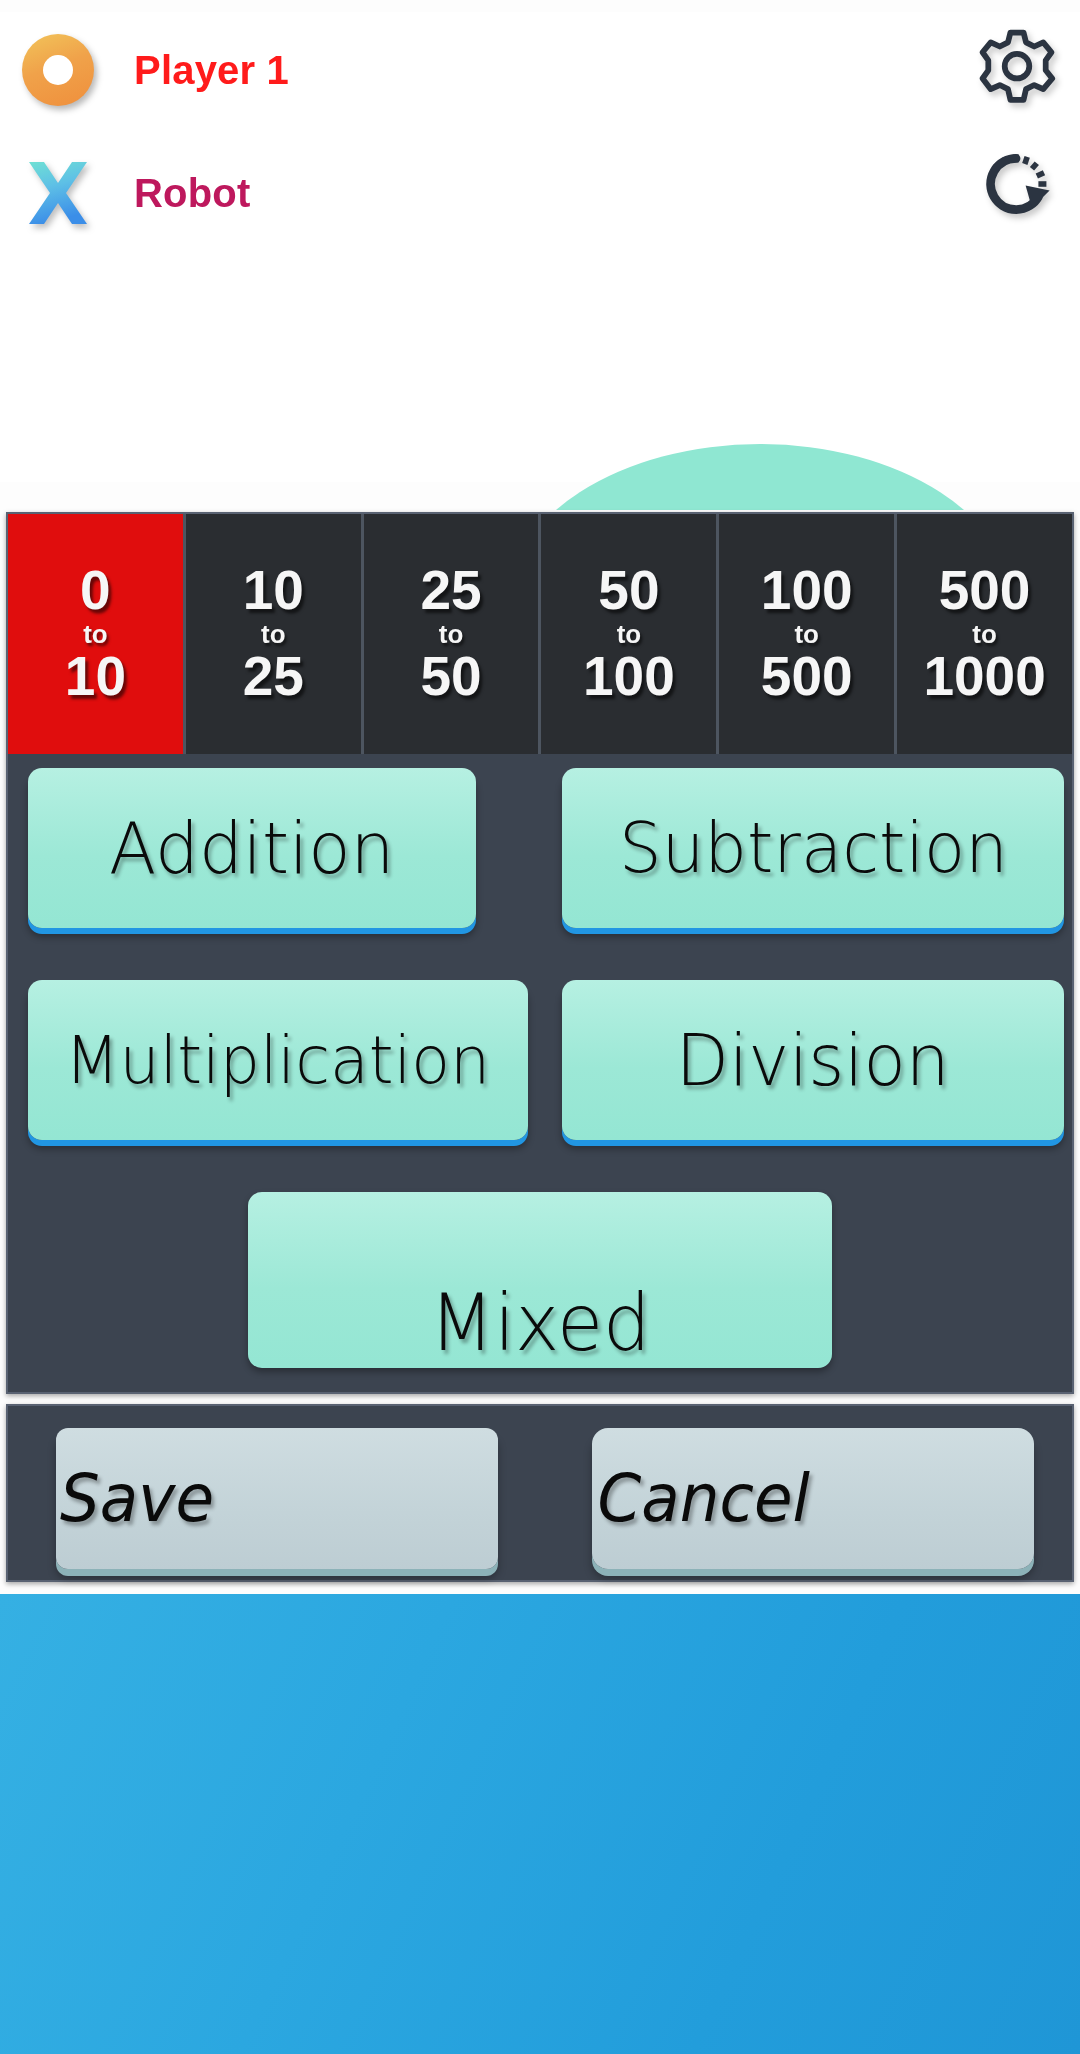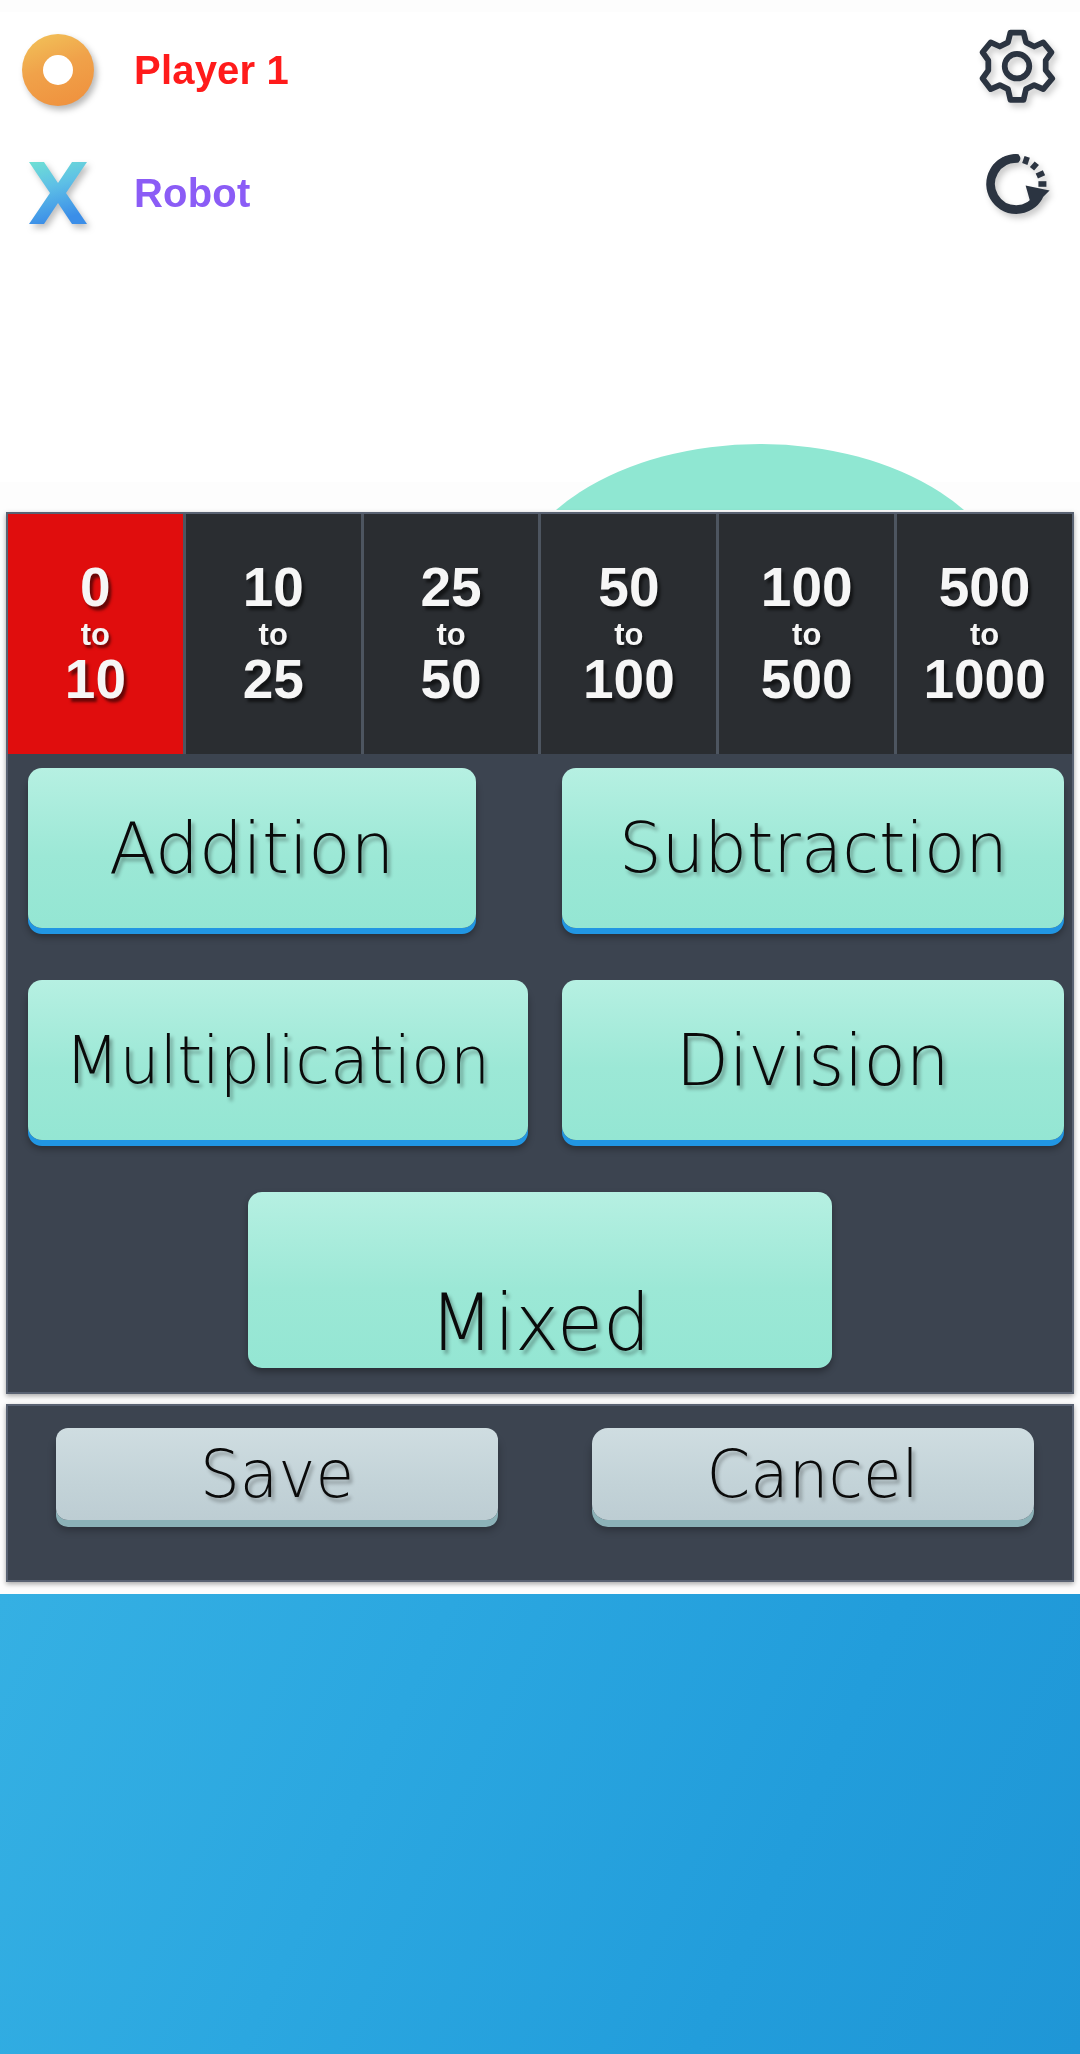--- a/index.html
+++ b/index.html
@@ -31,21 +31,21 @@
     border-radius:50%; background:#ffffff;
   }
 
   .mark-x { width:72px; height:72px; position:relative; flex:0 0 auto;
             filter: drop-shadow(3px 4px 3px rgba(0,0,0,0.25)); }
   .mark-x svg { display:block; }
 
   .player-name { margin-left:40px; font-size:40px; font-weight:bold; letter-spacing:0.2px;
                  white-space:nowrap; }
   .name-active { color:#ff1b1b; }
-  .name-idle   { color:#8b5cf6; }
+  .name-idle   { color:#be185d; }
 
   .hdr-icons { position:absolute; right:22px; top:14px; }
   .hdr-icon { position:absolute; right:0; cursor:pointer;
               filter: drop-shadow(3px 4px 3px rgba(0,0,0,0.22)); }
   .icon-gear { top:0; }
   .icon-speed { top:118px; right:2px; }
 
   
   .arc-wrap { position:absolute; left:0; top:440px; width:1080px; height:70px; overflow:hidden; }
   .arc { position:absolute; left:505px; top:4px; width:510px; height:330px;
@@ -65,21 +65,21 @@
   .range-tab {
     flex:1 1 0; position:relative; background:#2a2d31;
     display:flex; flex-direction:column; align-items:center; justify-content:center;
     color:#f6f6f6; cursor:pointer;
     border-right:3px solid #4d5560;
   }
   .range-tab:last-child { border-right:none; }
   .range-tab.selected { background:#e00d0d; border-right:3px solid #4d5560; }
   .rt-num { font-size:55px; font-weight:bold; line-height:0.98;
             text-shadow: 3px 4px 3px rgba(0,0,0,0.55); }
-  .rt-to  { font-size:31px; font-weight:bold; line-height:1.15; margin:2px 0 1px 0;
+  .rt-to  { font-size:26px; font-weight:bold; line-height:1.15; margin:2px 0 1px 0;
             text-shadow: 2px 3px 3px rgba(0,0,0,0.55); }
 
   
   .ops { position:absolute; left:0; top:240px; width:1064px; height:638px; }
 
   .op-btn {
     position:absolute; cursor:pointer;
     border-radius:14px;
     background: linear-gradient(180deg,#b6f0e2 0%, #9ce8d6 55%, #94e6d3 100%);
     box-shadow: 0 6px 0 0 #2196e3, 0 9px 7px rgba(0,0,0,0.33);
@@ -108,25 +108,25 @@
   .sz-div { font-size:72px; }
   .sz-mix { font-size:78px; }
 
   
   .action-panel {
     position:absolute; left:6px; top:1404px; width:1068px; height:178px;
     background:#3c4450; border:2px solid #596272;
     box-shadow: 0 2px 5px rgba(0,0,0,0.35);
   }
   .act-btn {
-    position:absolute; top:22px; height:92px; cursor:pointer;
+    position:absolute; top:22px; height:141px; cursor:pointer;
     border-radius:12px;
     background: linear-gradient(180deg,#cfdde1 0%, #c3d3d8 60%, #bdcdd3 100%);
     box-shadow: 0 7px 0 0 #8cb2b8, 0 10px 8px rgba(0,0,0,0.3);
-    display:flex; align-items:center; justify-content:center;
+    display:flex; align-items:center; font-style:italic;
   }
   .act-save   { left:48px;  width:442px; }
   .act-cancel { left:584px; width:442px;border-radius:16px; }
   .act-label {
     font-family:"DejaVu Sans", sans-serif; font-weight:300;
     font-size:66px; color:#0a0a0a; white-space:nowrap;
     text-shadow: 3px 4px 4px rgba(0,0,0,0.30);
     transform: scaleX(0.95);
   }
 

